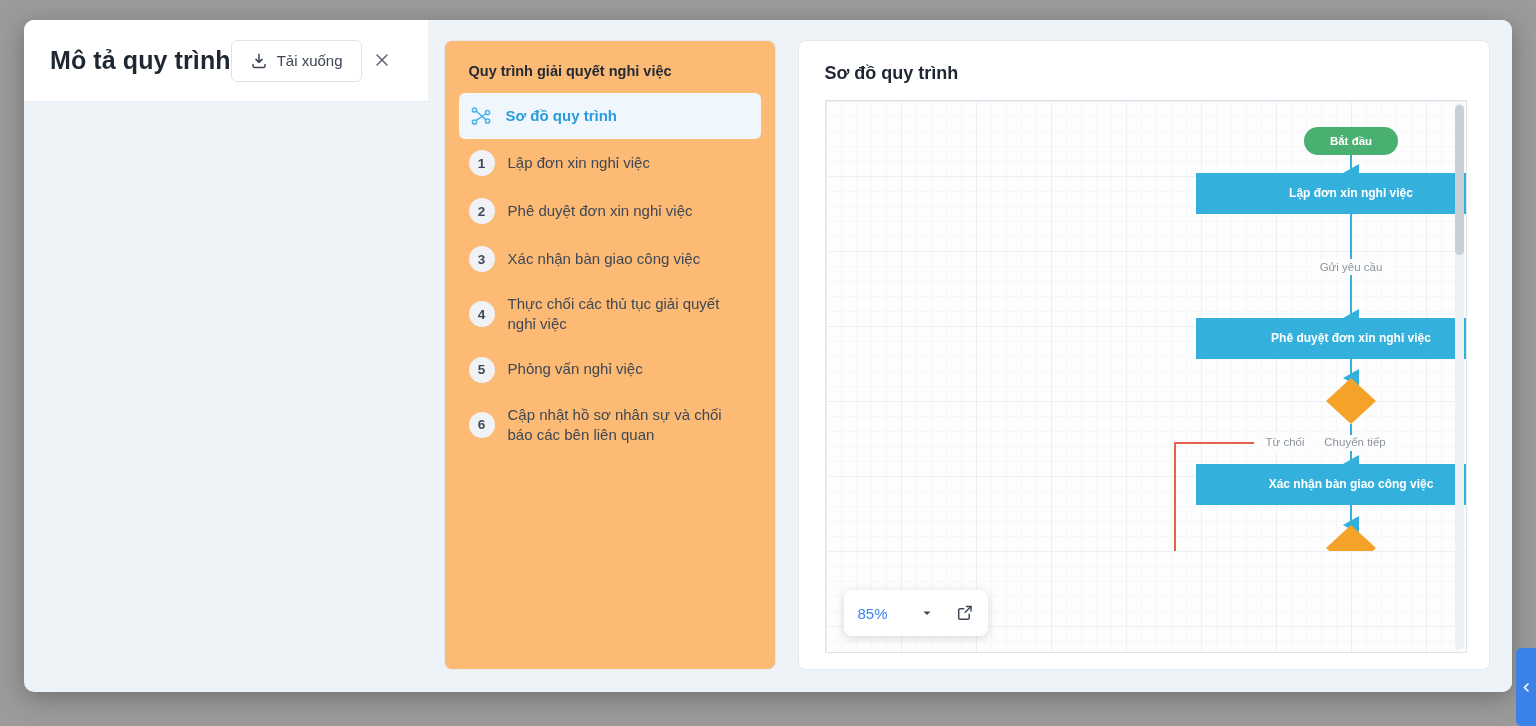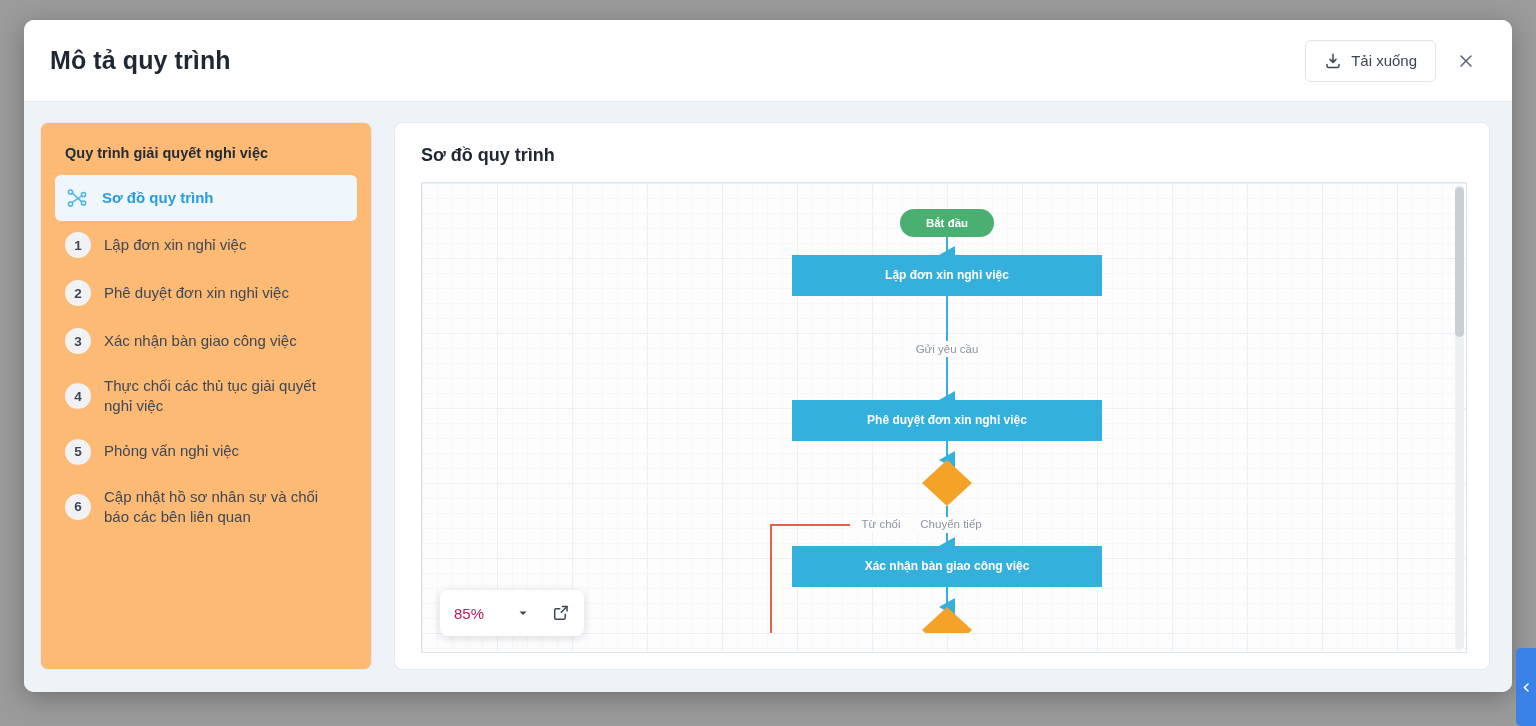--- a/index.html
+++ b/index.html
@@ -17,41 +17,41 @@
     background: #9b9b9b;
   }
   .modal {
     position: absolute;
     left: 24px; top: 20px;
     width: 1488px; height: 672px;
     background: #eef3f8;
     border-radius: 10px;
     box-shadow: 0 6px 26px rgba(0,0,0,.28);
     overflow: hidden;
-    display: flex; flex-direction: column;
+    display: flex; flex-direction: row;
   }
 
   
   .modal-header {
     height: 82px;
     background: #ffffff;
     border-bottom: 1px solid #e8ecf1;
     display: flex; align-items: center;
     padding: 0 26px 0 26px;
     flex: 0 0 auto;
   }
   .modal-title {
     font-size: 25px;
     font-weight: bold;
     color: #1f2733;
     letter-spacing: .1px;
   }
   .header-actions {
     margin-left: auto;
-    display: flex; align-items: center; gap: 10px;
+    display: flex; 
   }
   .btn-download {
     display: flex; align-items: center; gap: 9px;
     height: 42px; padding: 0 18px;
     border: 1px solid #dfe3e8;
     border-radius: 6px;
     background: #fff;
     color: #3c4653;
     font-size: 15px;
     font-family: inherit;
@@ -204,21 +204,21 @@
     height: 46px;
     background: #fff;
     border-radius: 8px;
     box-shadow: 0 2px 10px rgba(20,30,45,.16);
     display: flex; align-items: center;
     padding: 0 6px 0 14px;
     gap: 4px;
   }
   .zoom-value {
     font-size: 15px;
-    color: #be185d;
+    color: #3b82f6;
     min-width: 48px;
   }
   .zoom-caret, .zoom-export {
     width: 34px; height: 34px;
     display: flex; align-items: center; justify-content: center;
     border-radius: 5px; cursor: pointer;
     color: #3e4854;
   }
 
   

